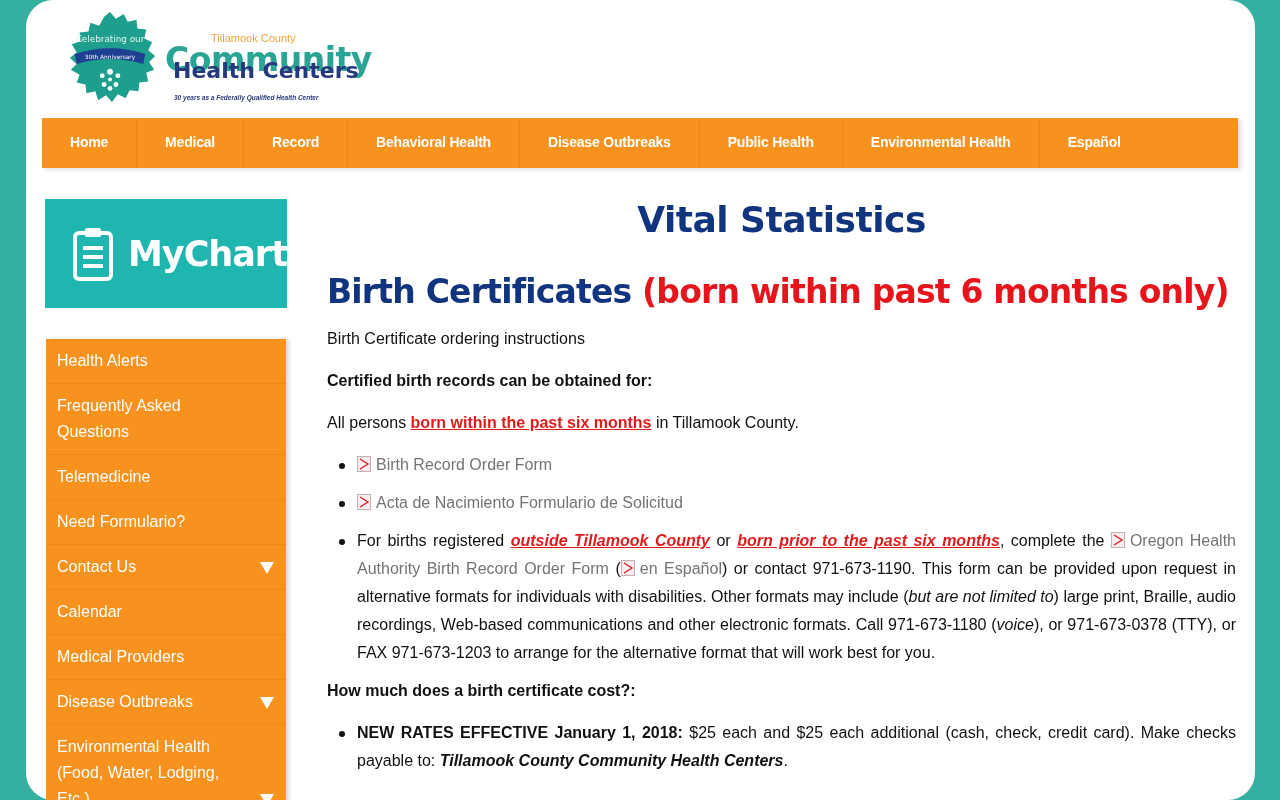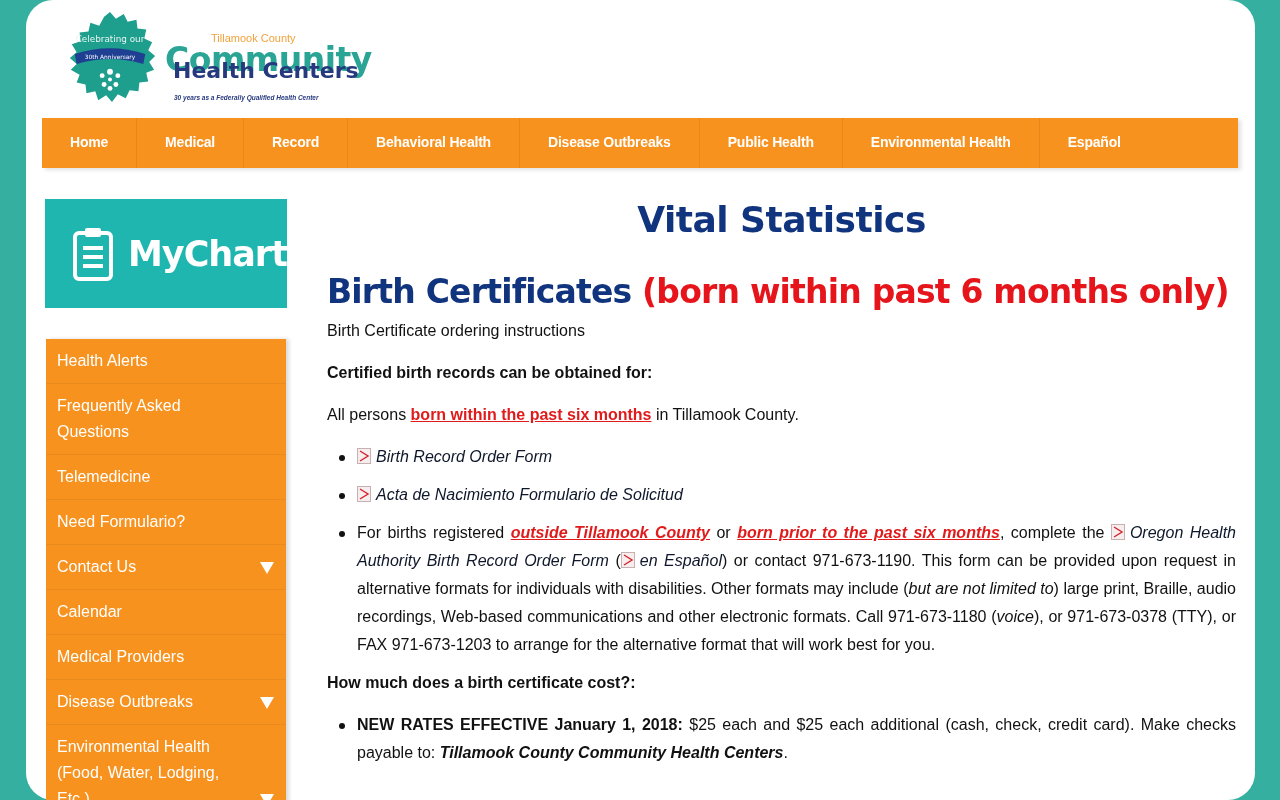--- a/index.html
+++ b/index.html
@@ -116,25 +116,25 @@
     letter-spacing: -0.8px;
     height: 50px; line-height: 50px;
     white-space: nowrap;
   }
   .section-title .red { color: #e5151b; }
   .p {
     font-size: 16px; line-height: 28px;
     margin-top: 14px;
     color: #111;
   }
-  .p.first { margin-top: 0; }
+  .p.first { margin-top: 8px; }
   .bold { font-weight: bold; }
   .red-link { color: #e01b1b; font-weight: bold; text-decoration: underline; cursor: pointer; }
   .red-link.it { font-style: italic; }
-  .blue-link { color: #0f172a; cursor: pointer; text-decoration: none; font-style: italic; }
+  .blue-link { color: #737373; cursor: pointer; text-decoration: none; }
   ul.list { margin-top: 14px; padding-left: 30px; list-style: none; }
   ul.list li {
     position: relative;
     font-size: 16px; line-height: 28px;
     margin-bottom: 10px;
     text-align: justify;
   }
   ul.list li::before {
     content: "";
     position: absolute; left: -18px; top: 12px;

